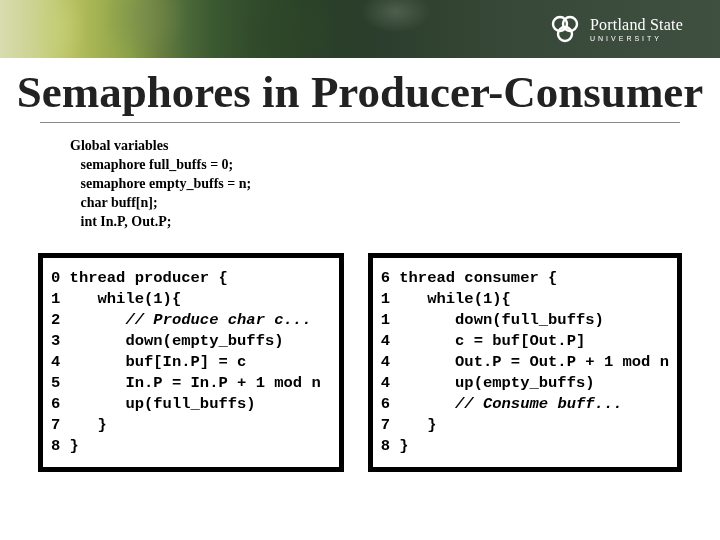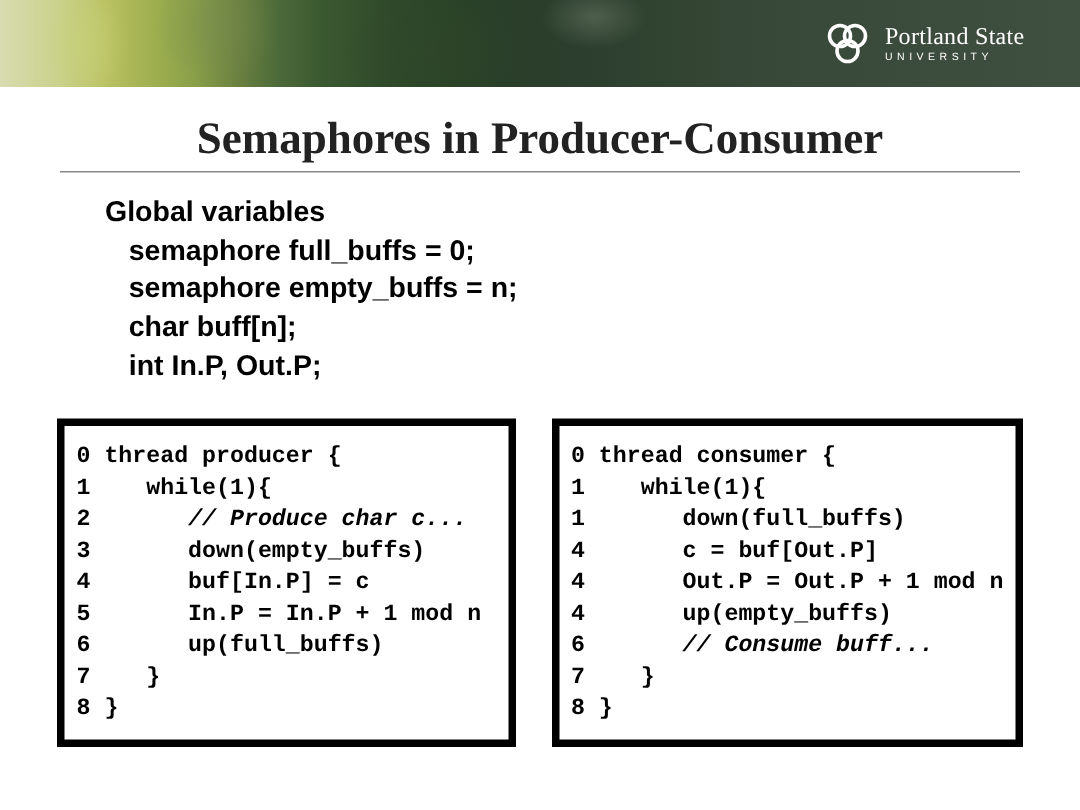--- a/index.html
+++ b/index.html
@@ -41,37 +41,37 @@
     gap: 8px;
     color: #ffffff;
   }
   .psu-mark svg { display: block; }
   .psu-text { display: flex; flex-direction: column; line-height: 1; }
   .psu-name { font-family: Georgia, serif; font-size: 16px; letter-spacing: 0.2px; }
   .psu-univ { font-family: Arial, sans-serif; font-size: 7px; letter-spacing: 3px; margin-top: 2px; }
 
   .title {
     font-family: Georgia, 'Times New Roman', serif;
-    font-size: 30px;
+    font-size: 45px;
     color: #222;
     text-align: center;
-    margin-top: 18px;
+    margin-top: 8px;
     margin-bottom: 4px;
   }
   .title-underline {
     width: 640px;
     height: 1px;
     background: #888;
     margin: 0 auto 14px auto;
   }
 
   .globals {
-    font-family: Liberation Sans, sans-serif;
+    font-family: Liberation Serif, serif;
     font-weight: bold;
-    font-size: 19px;
+    font-size: 14px;
     line-height: 1.35;
     color: #000;
     margin-left: 70px;
     margin-bottom: 18px;
     white-space: pre;
   }
 
   .codeboxes {
     display: flex;
     gap: 24px;
@@ -129,21 +129,21 @@
 <span>1    while(1){</span>
 <span>2       </span><span class="comment">// Produce char c...</span>
 <span>3       down(empty_buffs)</span>
 <span>4       buf[In.P] = c</span>
 <span>5       In.P = In.P + 1 mod n</span>
 <span>6       up(full_buffs)</span>
 <span>7    }</span>
 <span>8 }</span></pre>
   </div>
   <div class="codebox">
-<pre><span>0 thread consumer {</span>
+<pre><span>6 thread consumer {</span>
 <span>1    while(1){</span>
 <span>1       down(full_buffs)</span>
 <span>4       c = buf[Out.P]</span>
 <span>4       Out.P = Out.P + 1 mod n</span>
 <span>4       up(empty_buffs)</span>
 <span>6       </span><span class="comment">// Consume buff...</span>
 <span>7    }</span>
 <span>8 }</span></pre>
   </div>
 </div>

